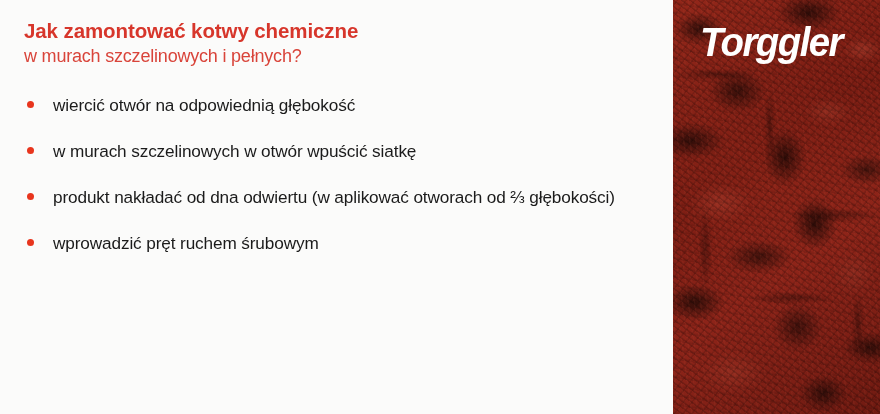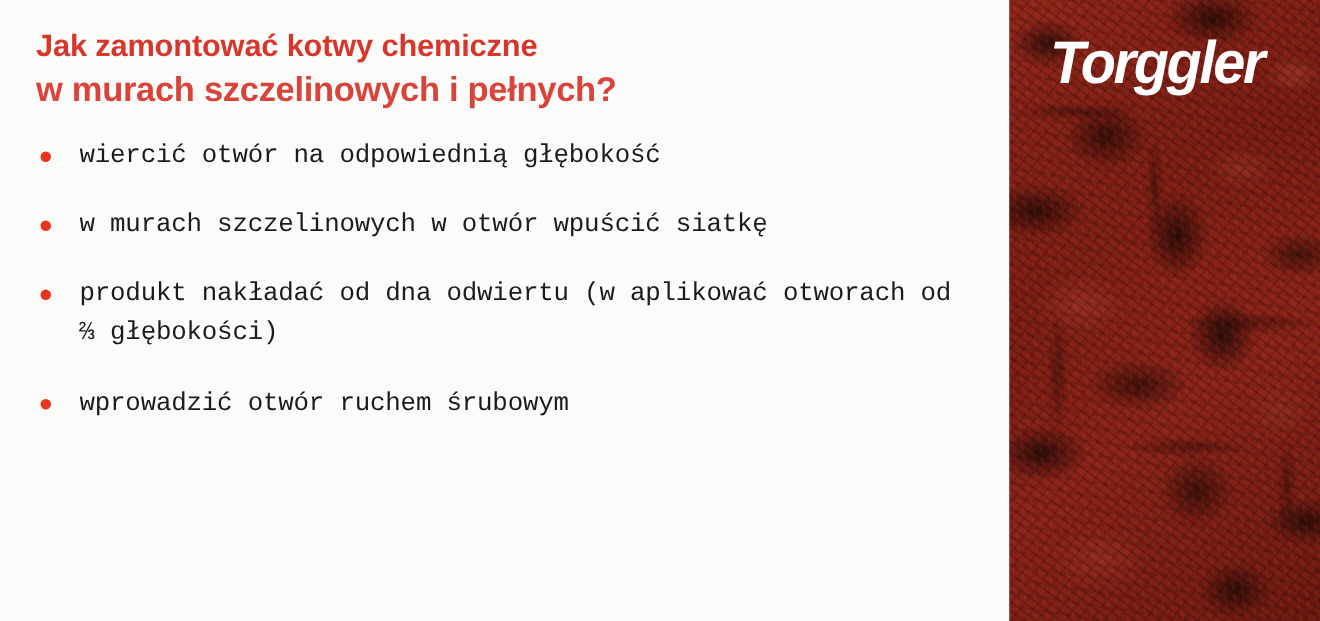--- a/index.html
+++ b/index.html
@@ -44,22 +44,22 @@
     font-size: 20.5px;
     font-weight: bold;
     color: #d7362b;
     letter-spacing: -0.1px;
     line-height: 1.15;
     white-space: nowrap;
   }
 
   .title-line-2 {
     font-family: "Liberation Sans", sans-serif;
-    font-size: 23px;
-    font-weight: 700;
+    font-size: 18px;
+    font-weight: 400;
     color: #d9443a;
     letter-spacing: -0.2px;
     line-height: 1.3;
     margin-top: 2px;
     white-space: nowrap;
   }
 
   
   .bullet-list {
     position: absolute;
@@ -68,21 +68,21 @@
     width: 628px;
     margin: 0;
     padding: 0;
     list-style: none;
   }
 
   .bullet-item {
     position: relative;
     padding-left: 29px;
     margin-bottom: 20px;
-    font-family: Liberation Mono, monospace;
+    font-family: Liberation Sans, sans-serif;
     font-size: 17.2px;
     font-weight: 400;
     color: #1b1b1b;
     line-height: 1.52;
     letter-spacing: -0.12px;
   }
 
   .bullet-item:last-child {
     margin-bottom: 0;
   }
@@ -202,21 +202,21 @@
       </li>
 
 
       <li class="bullet-item">
         <span class="bullet-dot"></span>
         <span class="bullet-text">produkt nakładać od dna odwiertu (w aplikować otworach od ⅔ głębokości)</span>
       </li>
 
       <li class="bullet-item">
         <span class="bullet-dot"></span>
-        <span class="bullet-text">wprowadzić otwór ruchem śrubowym</span>
+        <span class="bullet-text">wprowadzić pręt ruchem śrubowym</span>
       </li>
 
     </ul>
   </div>
 
   <div class="texture-panel">
     <div class="texture-dark-veins"></div>
     <div class="texture-grain"></div>
     <div class="brand-logo">Torggler</div>
   </div>

